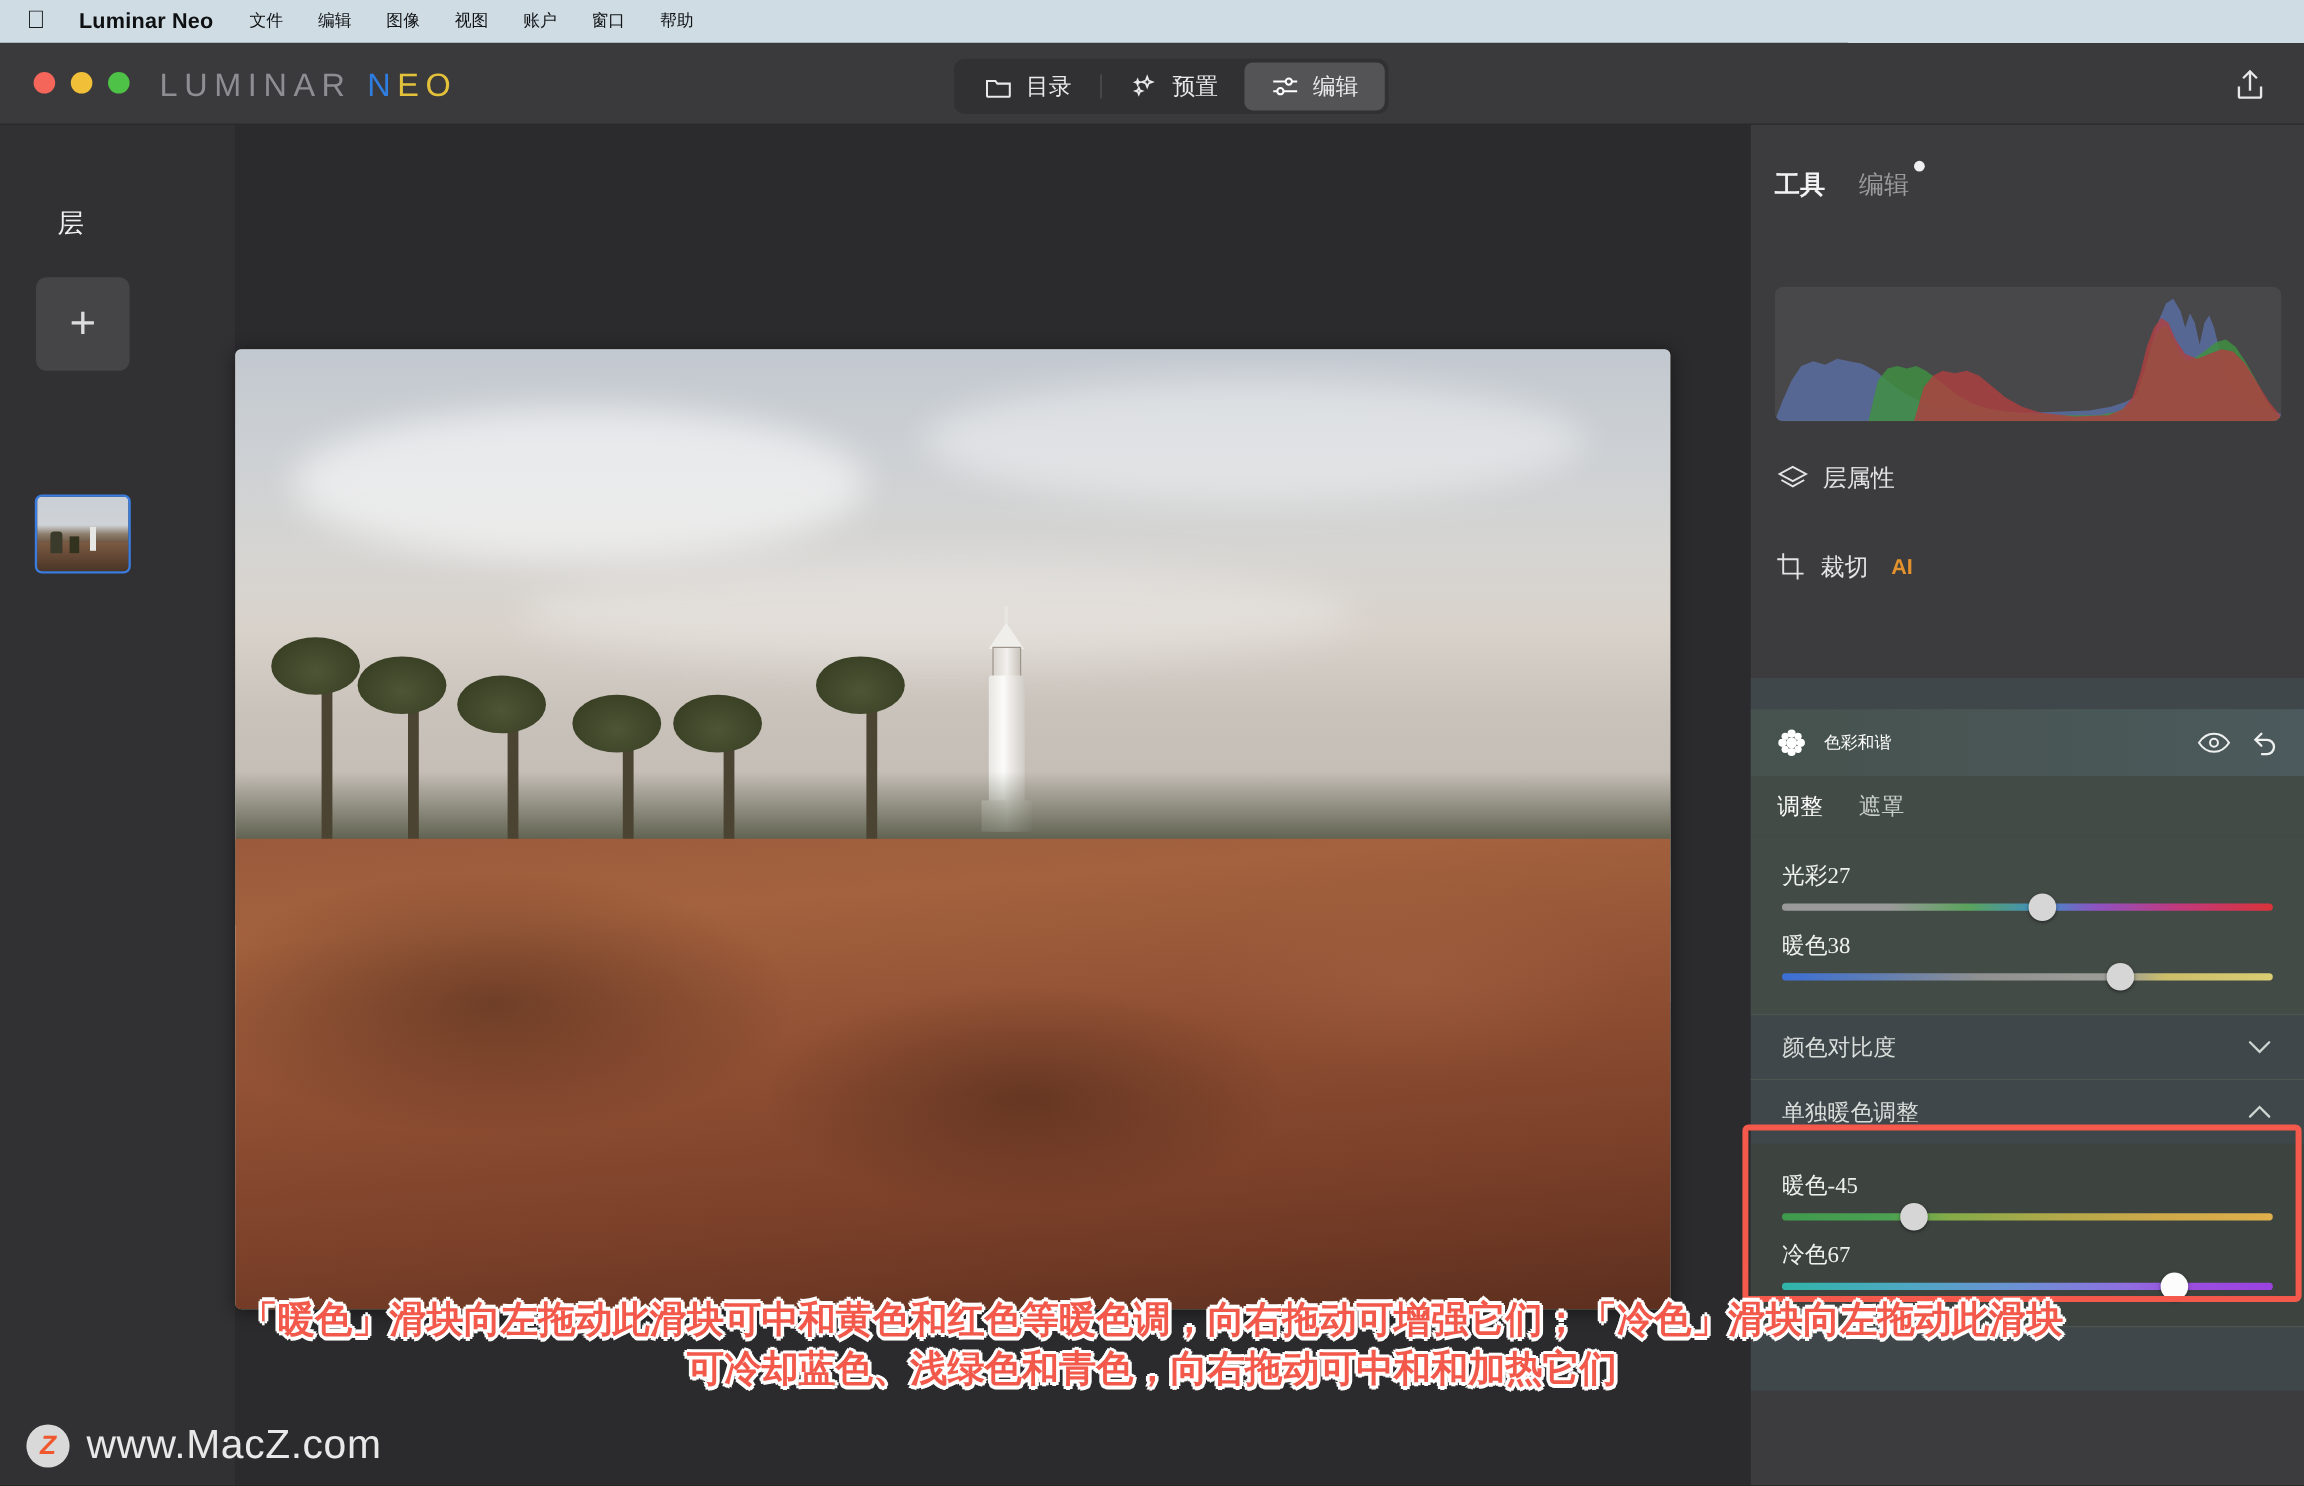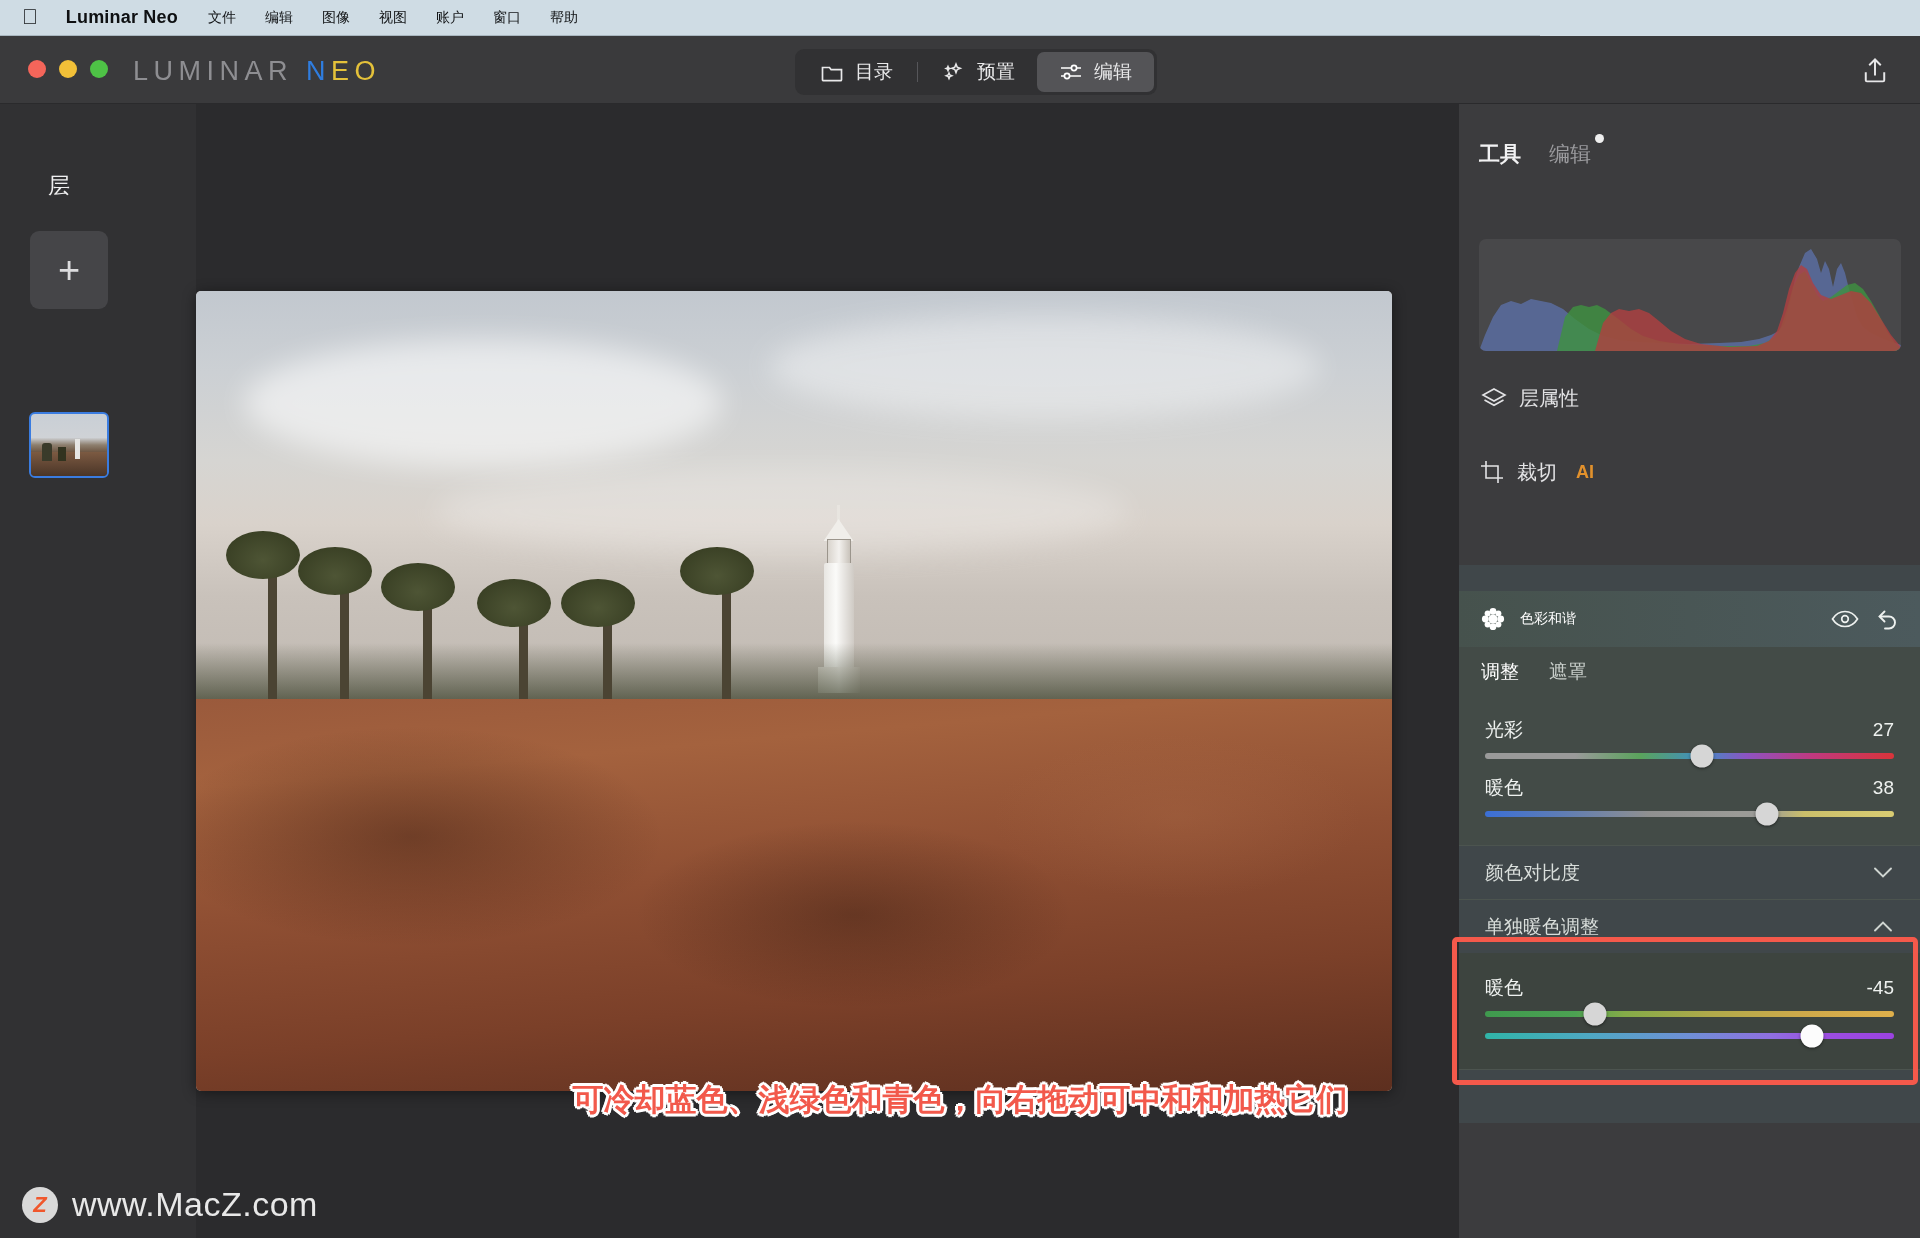--- a/index.html
+++ b/index.html
@@ -169,21 +169,21 @@
     color: #fff; font-size: 14px; gap: 13px; margin-top: 26px;
   }
   .ch-header .spacer { flex: 1; }
   .ch-header .hico { width: 28px; height: 28px; display:flex; align-items:center; justify-content:center; }
   .ch-subtabs { height: 50px; display:flex; align-items:center; gap: 30px; padding-left: 22px;
      background: #434b47; font-size: 19px; color: #c9cfcb; }
   .ch-subtabs .st.active { color: #ffffff; }
   .ch-body { background: #434b47; padding: 14px 0 18px 0; }
 
   .slider-block { padding: 6px 26px 10px 26px; }
-  .slider-head { display:flex; justify-content: space-between; align-items: baseline; font-size: 19px; color:#eef1ef; margin-bottom: 10px; }
+  .slider-head { display:flex; justify-content: flex-start; align-items: baseline; font-size: 19px; color:#eef1ef; margin-bottom: 10px; font-family: Liberation Serif, serif; }
   .slider-head .val { font-size: 19px; color:#eef1ef; }
   .track { position: relative; height: 6px; border-radius: 3px; }
   .thumb { position: absolute; top: 50%; width: 23px; height: 23px; border-radius: 50%;
       background: #d6d6d6; transform: translate(-50%,-50%); box-shadow: 0 1px 3px rgba(0,0,0,.5); }
   .thumb.white { background: #fcfcfc; }
 
   .acc-row {
     height: 54px; display:flex; align-items:center; justify-content: space-between;
     padding: 0 26px; font-size: 19px; color: #d9dedb;
     border-top: 1px solid #4c544f;
@@ -472,20 +472,24 @@
           <div class="slider-block">
             <div class="slider-head">
               <span>暖色</span>
               <span class="val">-45</span>
             </div>
             <div class="track" style="background: linear-gradient(90deg,#3f9a4e 0%,#4ca152 22%,#84ab48 34%,#b0a94a 55%,#cfa94a 78%,#dfb04b 100%);">
               <div class="thumb" style="left:27%;"></div>
             </div>
           </div>
           <div class="slider-block">
+            <div class="slider-head">
+              <span>冷色</span>
+              <span class="val">67</span>
+            </div>
             <div class="track" style="background: linear-gradient(90deg,#30b5a8 0%,#4fa8c4 26%,#6f8fd6 50%,#8f6fe0 70%,#9b4fe0 82%,#9b42e0 100%);">
               <div class="thumb white" style="left:80%;"></div>
             </div>
           </div>
         </div>
 
         <div class="acc-row" style="color:#aeb4b0;">
           <span></span>
           <span></span>
         </div>
@@ -494,20 +498,21 @@
       <div class="bottom-tool">
         
         
       </div>
     </div>
 
     <div class="redbox"></div>
   </div>
 
   <div class="anno">
+    <span>「暖色」滑块向左拖动此滑块可中和黄色和红色等暖色调，向右拖动可增强它们；「冷色」滑块向左拖动此滑块</span>
     <span class="l2">可冷却蓝色、浅绿色和青色，向右拖动可中和和加热它们</span>
   </div>
 
   <div class="watermark">
     <span class="wm-logo">
       <span>Z</span>
     </span>
     <span class="wm-text">www.MacZ.com</span>
   </div>
 

